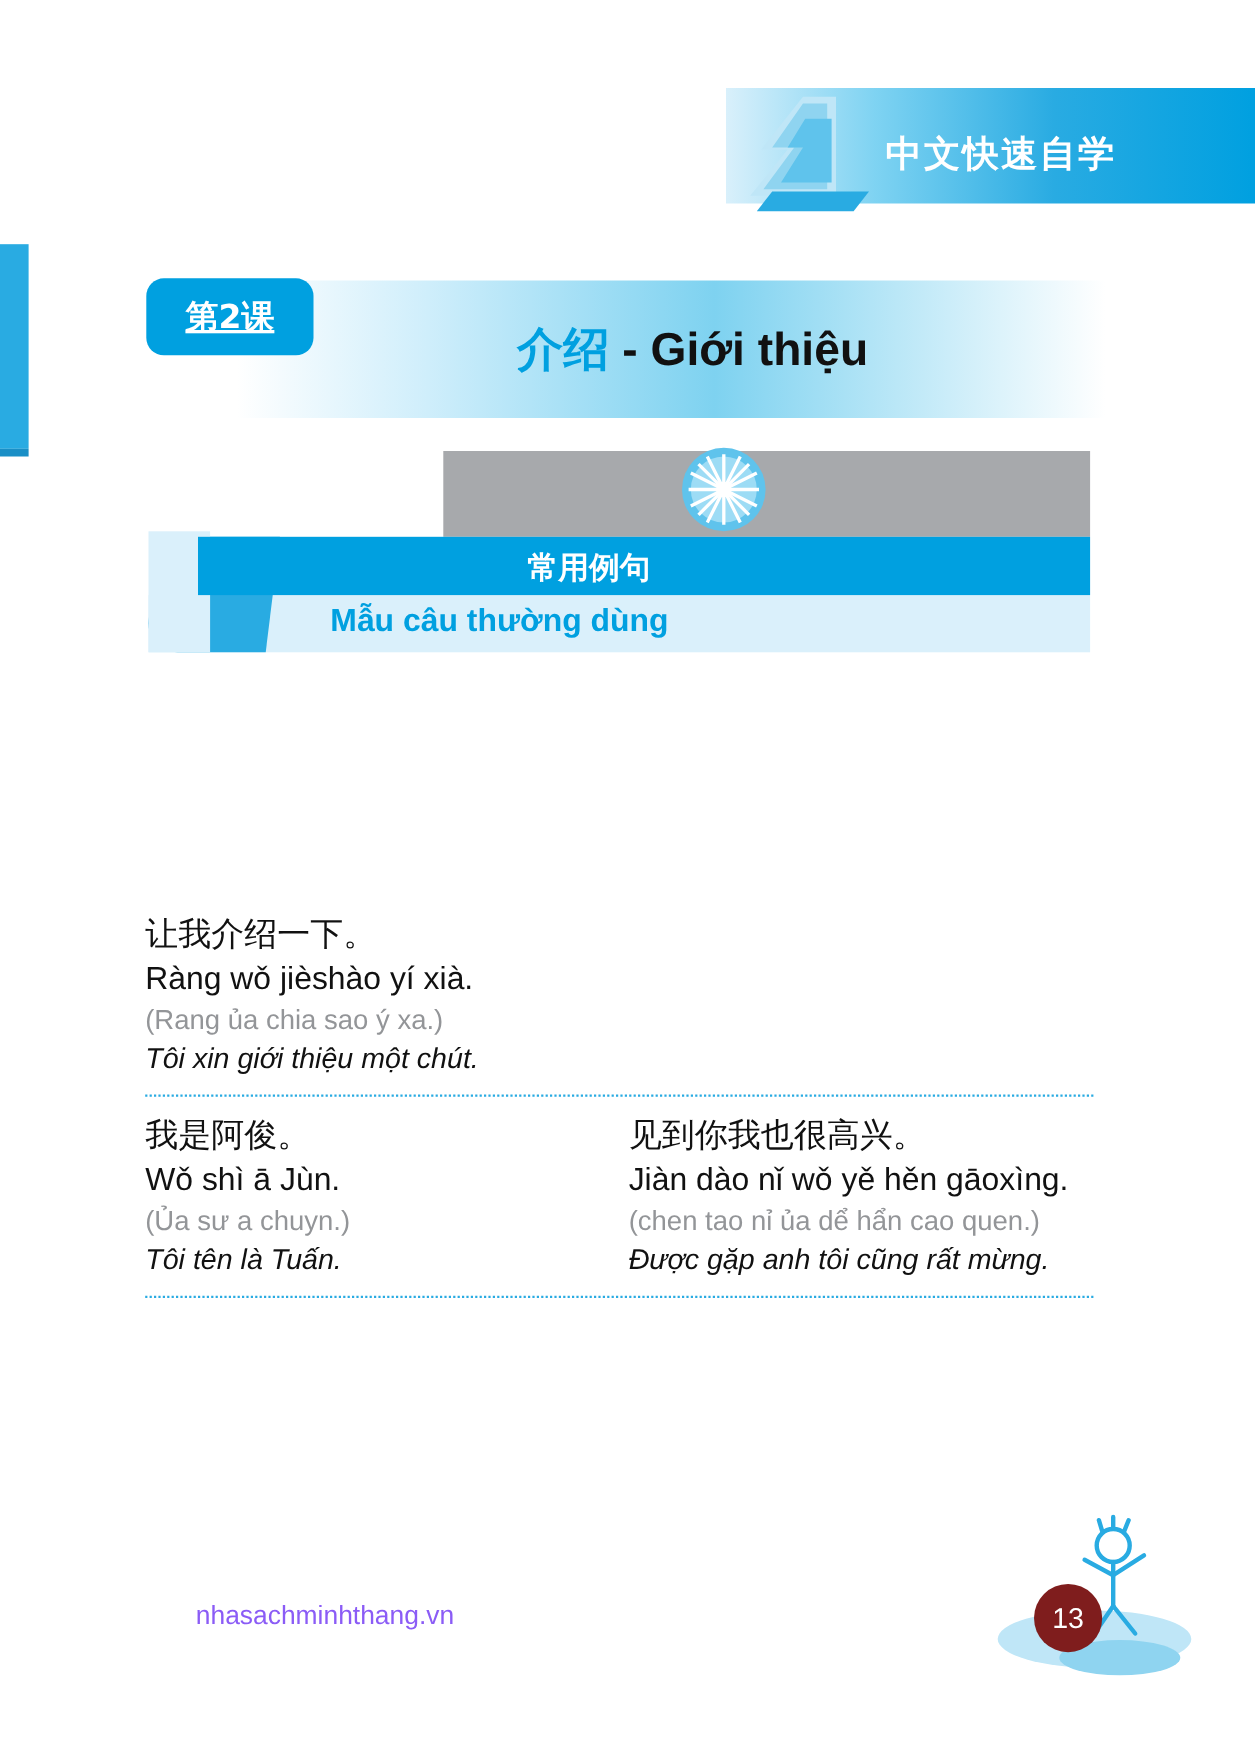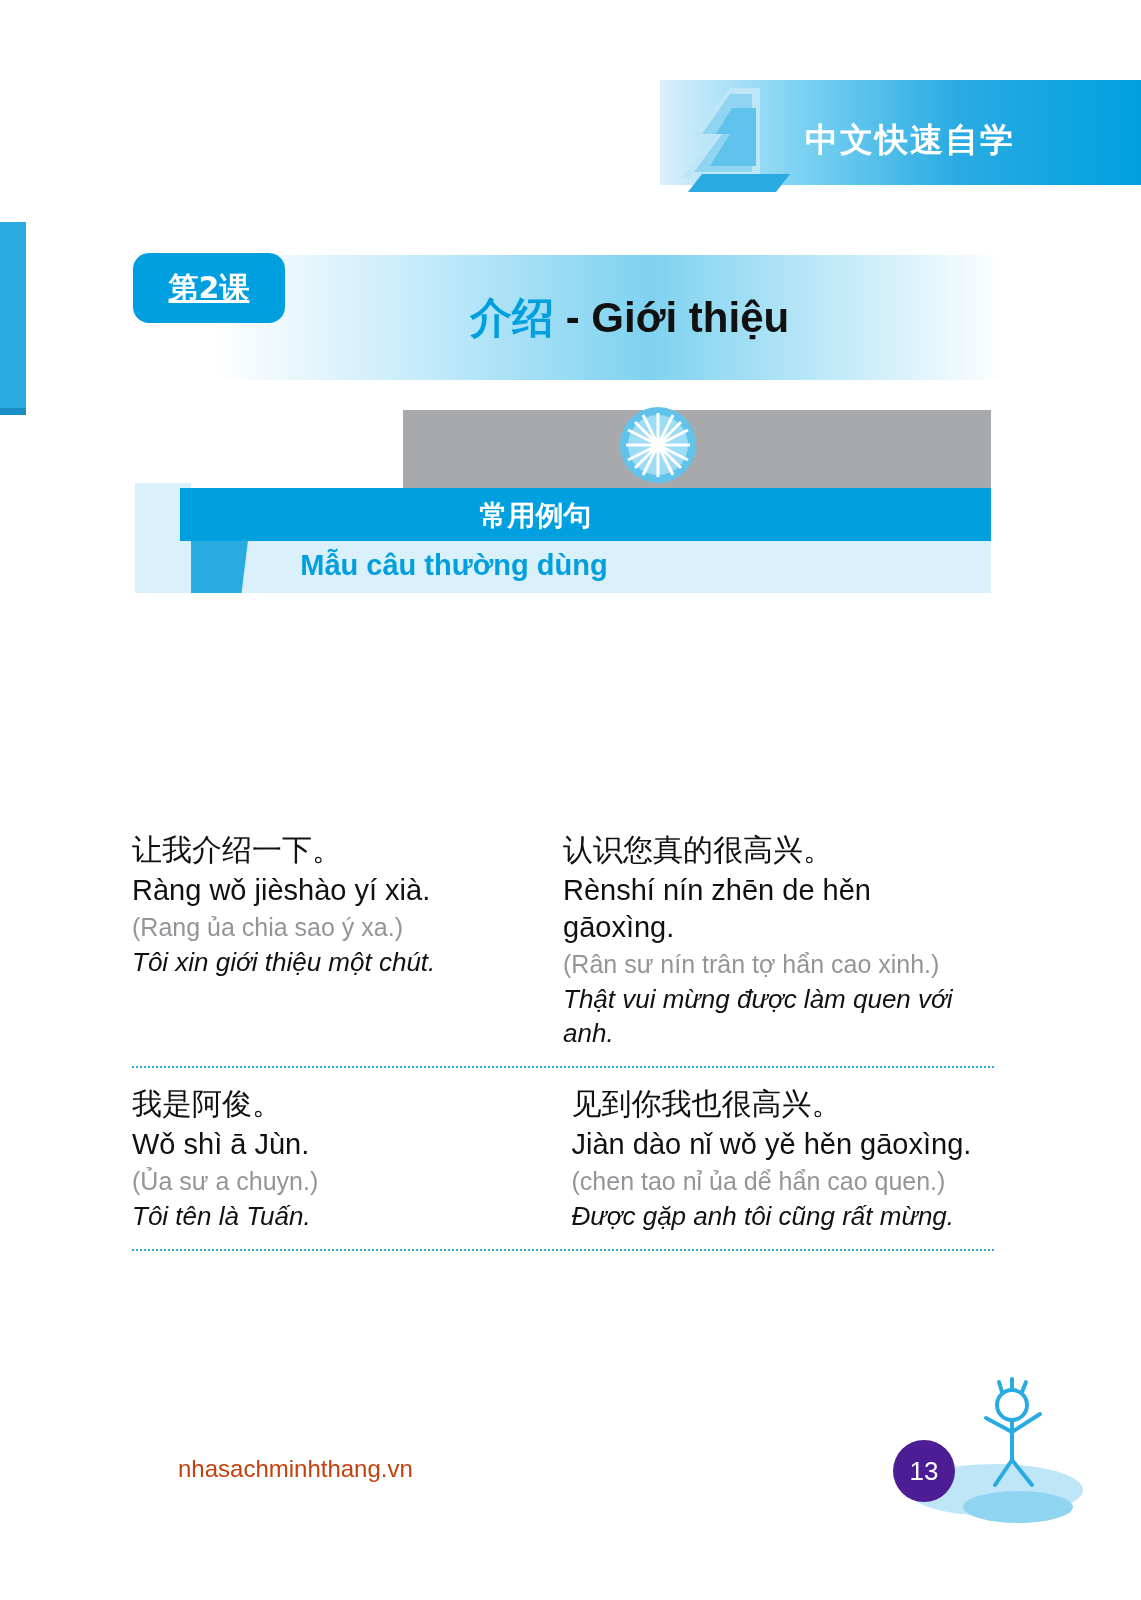--- a/index.html
+++ b/index.html
@@ -207,31 +207,31 @@
     font-style: italic;
     line-height: 1.32;
   }
 
   
   .footer-url {
     position: absolute;
     top: 1455px;
     left: 178px;
     font-size: 24px;
-    color: #c2410c;
+    color: #8b5cf6;
     text-align: right;
   }
   .page-badge {
     position: absolute;
     top: 1440px;
-    left: 893px;
+    left: 940px;
     width: 62px;
     height: 62px;
     border-radius: 50%;
-    background: #4c1d95;
+    background: #7f1d1d;
     color: #ffffff;
     font-size: 26px;
     display: flex;
     align-items: center;
     justify-content: center;
   }
   .mascot {
     position: absolute;
     top: 1370px;
     left: 900px;
@@ -285,26 +285,20 @@
 
 <div class="table">
 
   <div class="row divider-bottom">
     <div class="cell">
       <div class="hanzi">让我介绍一下。</div>
       <div class="pinyin">Ràng wǒ jièshào yí xià.</div>
       <div class="approx">(Rang ủa chia sao ý xa.)</div>
       <div class="trans">Tôi xin giới thiệu một chút.</div>
     </div>
-    <div class="cell">
-      <div class="hanzi">认识您真的很高兴。</div>
-      <div class="pinyin">Rènshí nín zhēn de hěn gāoxìng.</div>
-      <div class="approx">(Rân sư nín trân tợ hẩn cao xinh.)</div>
-      <div class="trans">Thật vui mừng được làm quen với anh.</div>
-    </div>
   </div>
 
   <div class="row divider-bottom" style="padding-top:16px;gap:17px;">
     <div class="cell">
       <div class="hanzi">我是阿俊。</div>
       <div class="pinyin">Wǒ shì ā Jùn.</div>
       <div class="approx">(Ủa sư a chuyn.)</div>
       <div class="trans">Tôi tên là Tuấn.</div>
     </div>
     <div class="cell">

